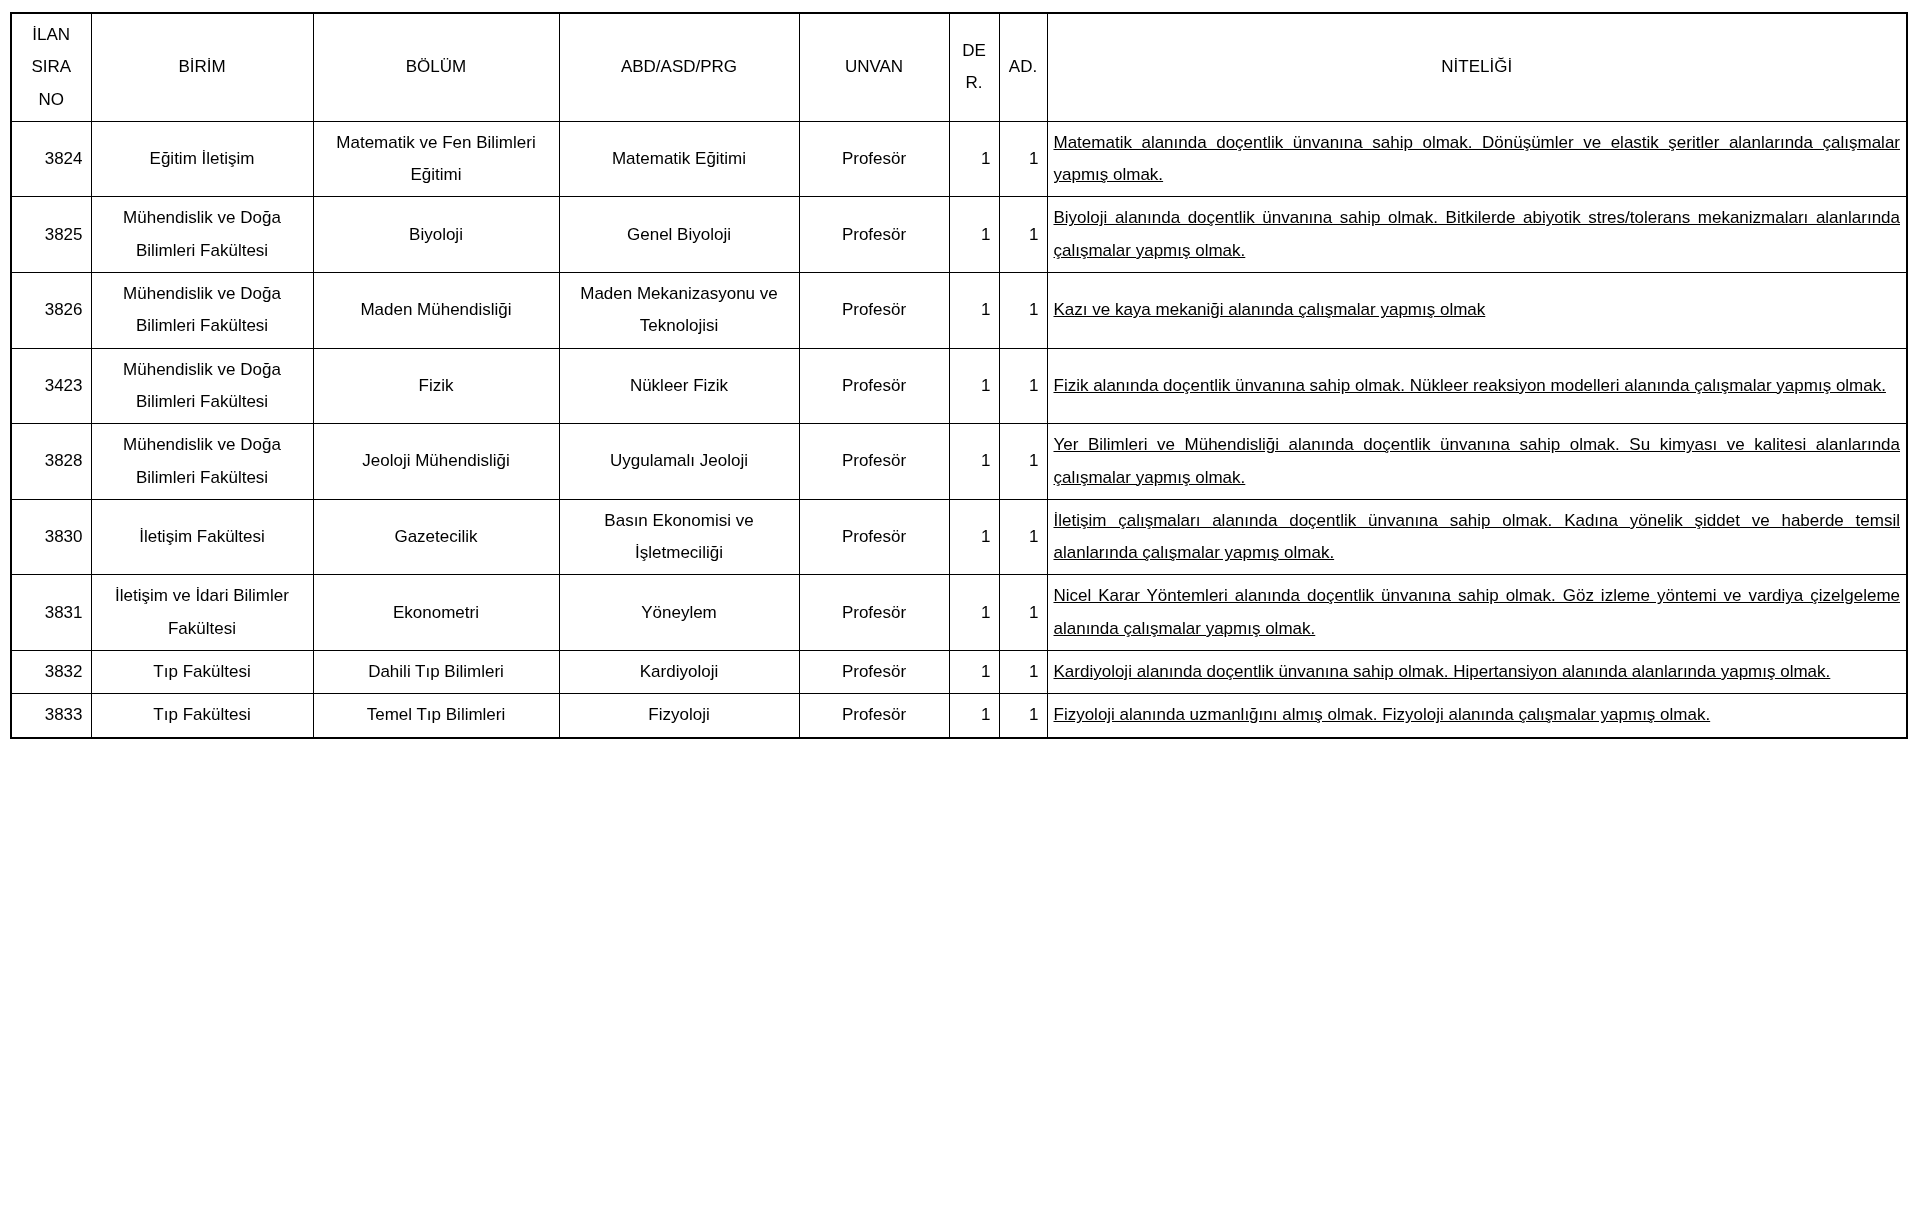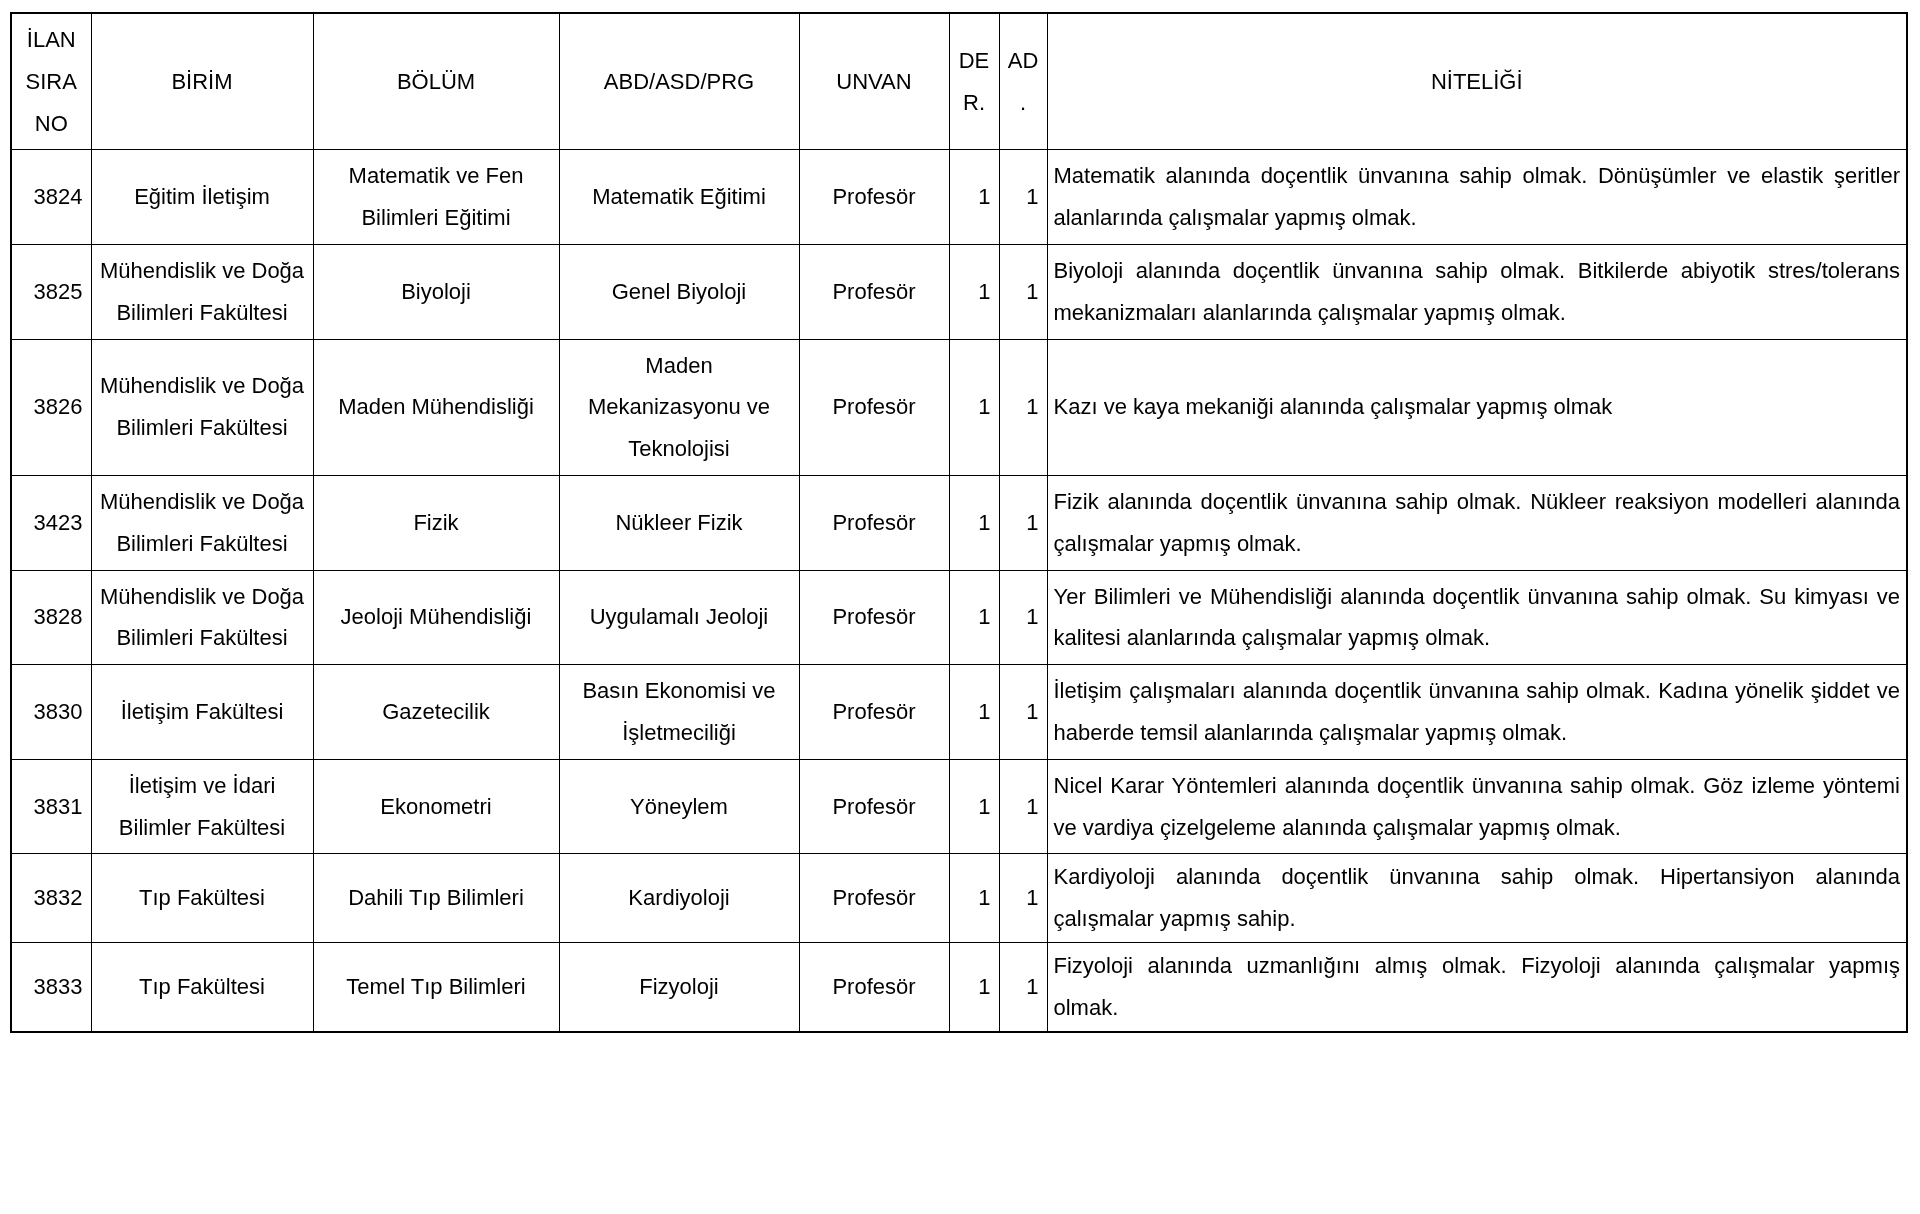--- a/index.html
+++ b/index.html
@@ -14,21 +14,21 @@
     height: 1214px;
     background: #ffffff;
     box-sizing: border-box;
     padding: 12px 10px;
   }
   table.jobs {
     border-collapse: collapse;
     table-layout: fixed;
     width: 1898px;
     border: 2px solid #000000;
-    font-size: 22px;
+    font-size: 17px;
     padding-left: 48px;
   }
   table.jobs th,
   table.jobs td {
     border: 1px solid #000000;
     vertical-align: middle;
     text-align: center;
     padding: 5px 8px;
     line-height: 1.9;
     box-sizing: border-box;
@@ -36,20 +36,21 @@
     word-wrap: break-word;
   }
   table.jobs th {
     font-weight: normal;
     height: 100px;
   }
   table.jobs td.nitelik {
     text-align: justify;
     text-justify: inter-word;
     padding: 2px 6px;
+    text-decoration: underline;
   }
   table.jobs td.num {
     text-align: right;
   }
   col.c-no    { width: 80px; }
   col.c-birim { width: 222px; }
   col.c-bolum { width: 246px; }
   col.c-abd   { width: 240px; }
   col.c-unvan { width: 150px; }
   col.c-der   { width: 50px; }
@@ -155,21 +156,21 @@
         <td class="nitelik">Nicel Karar Yöntemleri alanında doçentlik ünvanına sahip olmak. Göz izleme yöntemi ve vardiya çizelgeleme alanında çalışmalar yapmış olmak.</td>
       </tr>
       <tr>
         <td class="num">3832</td>
         <td>Tıp Fakültesi</td>
         <td>Dahili Tıp Bilimleri</td>
         <td>Kardiyoloji</td>
         <td>Profesör</td>
         <td class="num">1</td>
         <td class="num">1</td>
-        <td class="nitelik">Kardiyoloji alanında doçentlik ünvanına sahip olmak. Hipertansiyon alanında çalışmalar yapmış sahip.</td>
+        <td class="nitelik">Kardiyoloji alanında doçentlik ünvanına sahip olmak. Hipertansiyon alanında alanlarında yapmış olmak.</td>
       </tr>
       <tr>
         <td class="num">3833</td>
         <td>Tıp Fakültesi</td>
         <td>Temel Tıp Bilimleri</td>
         <td>Fizyoloji</td>
         <td>Profesör</td>
         <td class="num">1</td>
         <td class="num">1</td>
         <td class="nitelik">Fizyoloji alanında uzmanlığını almış olmak. Fizyoloji alanında çalışmalar yapmış olmak.</td>

